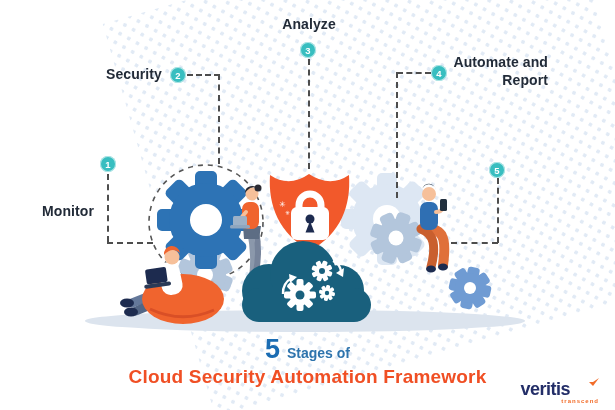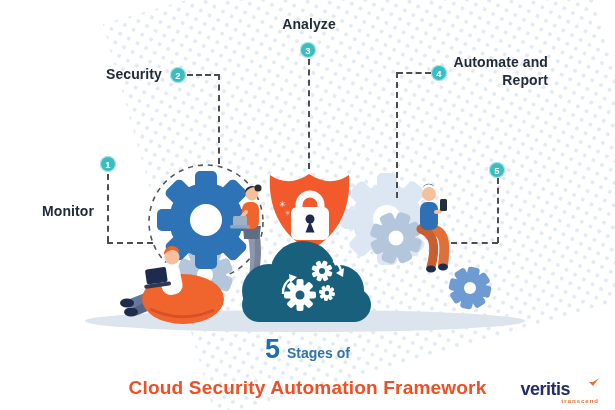--- a/index.html
+++ b/index.html
@@ -57,21 +57,21 @@
   .lbl-evaluate {left:88px;  top:66px;  width:74px; text-align:right;}
   .lbl-analyze  {left:271px; top:16px;  width:76px; text-align:center;}
   .lbl-automate {left:452px; top:54px;  width:96px; text-align:right;}
   .lbl-remediate{left:513px; top:161px; width:92px; text-align:left;}
 
   
   .title{position:absolute; left:0; width:615px; top:334px; text-align:center; z-index:3;}
   .title-line1{display:flex; justify-content:center; align-items:baseline; gap:7px;}
   .title-count{font-size:27px; font-weight:800; color:#1a6cb3;}
   .title-suffix{font-size:14px; font-weight:700; color:#2e74ad;}
-  .title-line2{margin-top:12px; font-size:19px; font-weight:800; color:#f04f24; letter-spacing:.2px;}
+  .title-line2{margin-top:1px; font-size:19px; font-weight:800; color:#f04f24; letter-spacing:.2px;}
 
   
   .logo{position:absolute; right:16px; bottom:6px; z-index:3; text-align:right;}
   .logo-row{display:flex; align-items:flex-start; justify-content:flex-end; gap:19px;}
   .logo-brand{font-size:18px; font-weight:800; color:#232e68; letter-spacing:-.5px; line-height:1;}
   .logo-mark{margin-top:-2px;}
   .logo-tagline{font-size:6px; font-weight:700; color:#f26d2a; letter-spacing:1px; margin-top:0px;}
 </style>
 </head>
 <body>

